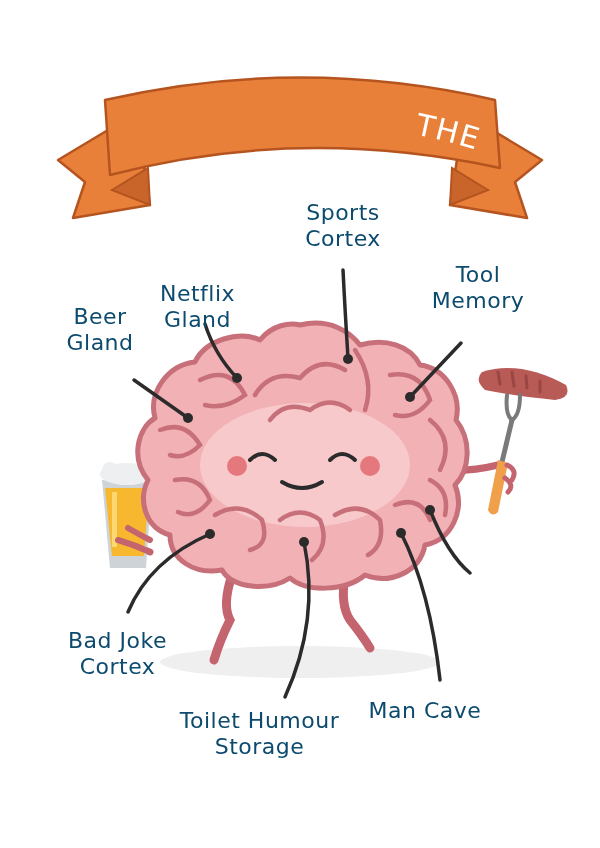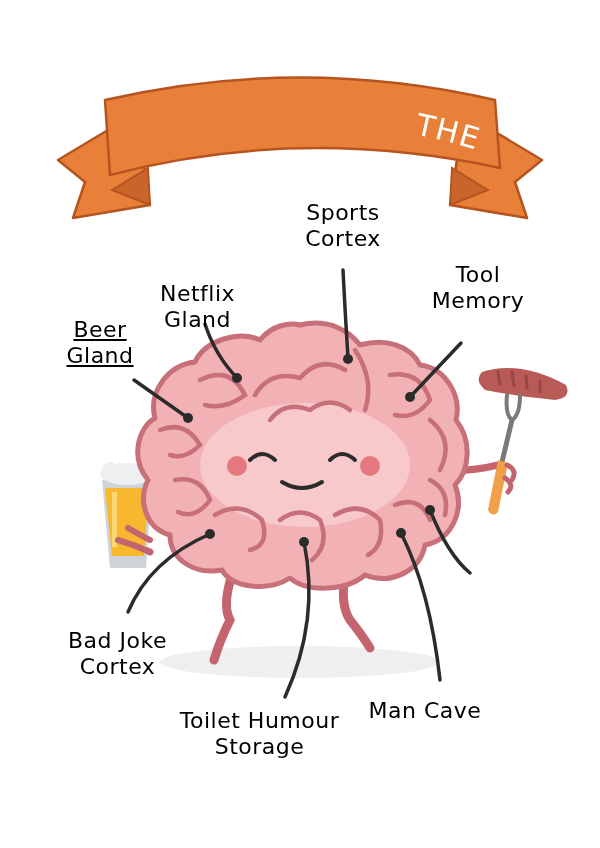--- a/index.html
+++ b/index.html
@@ -1,18 +1,18 @@
 <!DOCTYPE html>
 <html><head>
 <meta charset="utf-8">
 <style>
   html, body { margin:0; padding:0; background:#ffffff; }
   body { width:600px; height:848px; position:relative; overflow:hidden; font-family:"DejaVu Sans", sans-serif; }
   #stage { position:absolute; left:0; top:0; width:600px; height:848px; }
-  .lbl { position:absolute; color:#000000; font-family:"DejaVu Sans", sans-serif; font-size:22px; line-height:26px; text-align:center; white-space:pre; letter-spacing:0.5px; }
+  .lbl { position:absolute; color:#0c4a6e; font-family:"DejaVu Sans", sans-serif; font-size:22px; line-height:26px; text-align:center; white-space:pre; letter-spacing:0.5px; }
 </style>
 </head>
 <body>
 
 <div id="stage">
   <svg width="600" height="848" viewBox="0 0 600 848">
 
     <g>
 
       <path d="M108 130 L58 160 L85 182 L73 218 L150 205 L140 140 Z" fill="#E8803A" stroke="#B5541F" stroke-width="2.5" stroke-linejoin="round"></path>
@@ -121,20 +121,20 @@
       <circle cx="401" cy="533" r="5"></circle>
     </g>
   </svg>
 
   <div class="lbl" style="left:298px; top:200px; width:90px;">Sports
 Cortex</div>
   <div class="lbl" style="left:150px; top:257px; width:95px;margin-top:24px;">Netflix
 Gland</div>
   <div class="lbl" style="left:428px; top:262px; width:100px;">Tool
 Memory</div>
-  <div class="lbl" style="left:60px; top:317px; width:80px;text-decoration:underline;">Beer
+  <div class="lbl" style="left:60px; top:304px; width:80px;">Beer
 Gland</div>
   <div class="lbl" style="left:55px; top:628px; width:125px;">Bad Joke
 Cortex</div>
   <div class="lbl" style="left:172px; top:708px; width:175px;">Toilet Humour
 Storage</div>
   <div class="lbl" style="left:365px; top:698px; width:120px;">Man Cave</div>
 </div>
 
 </body></html>

